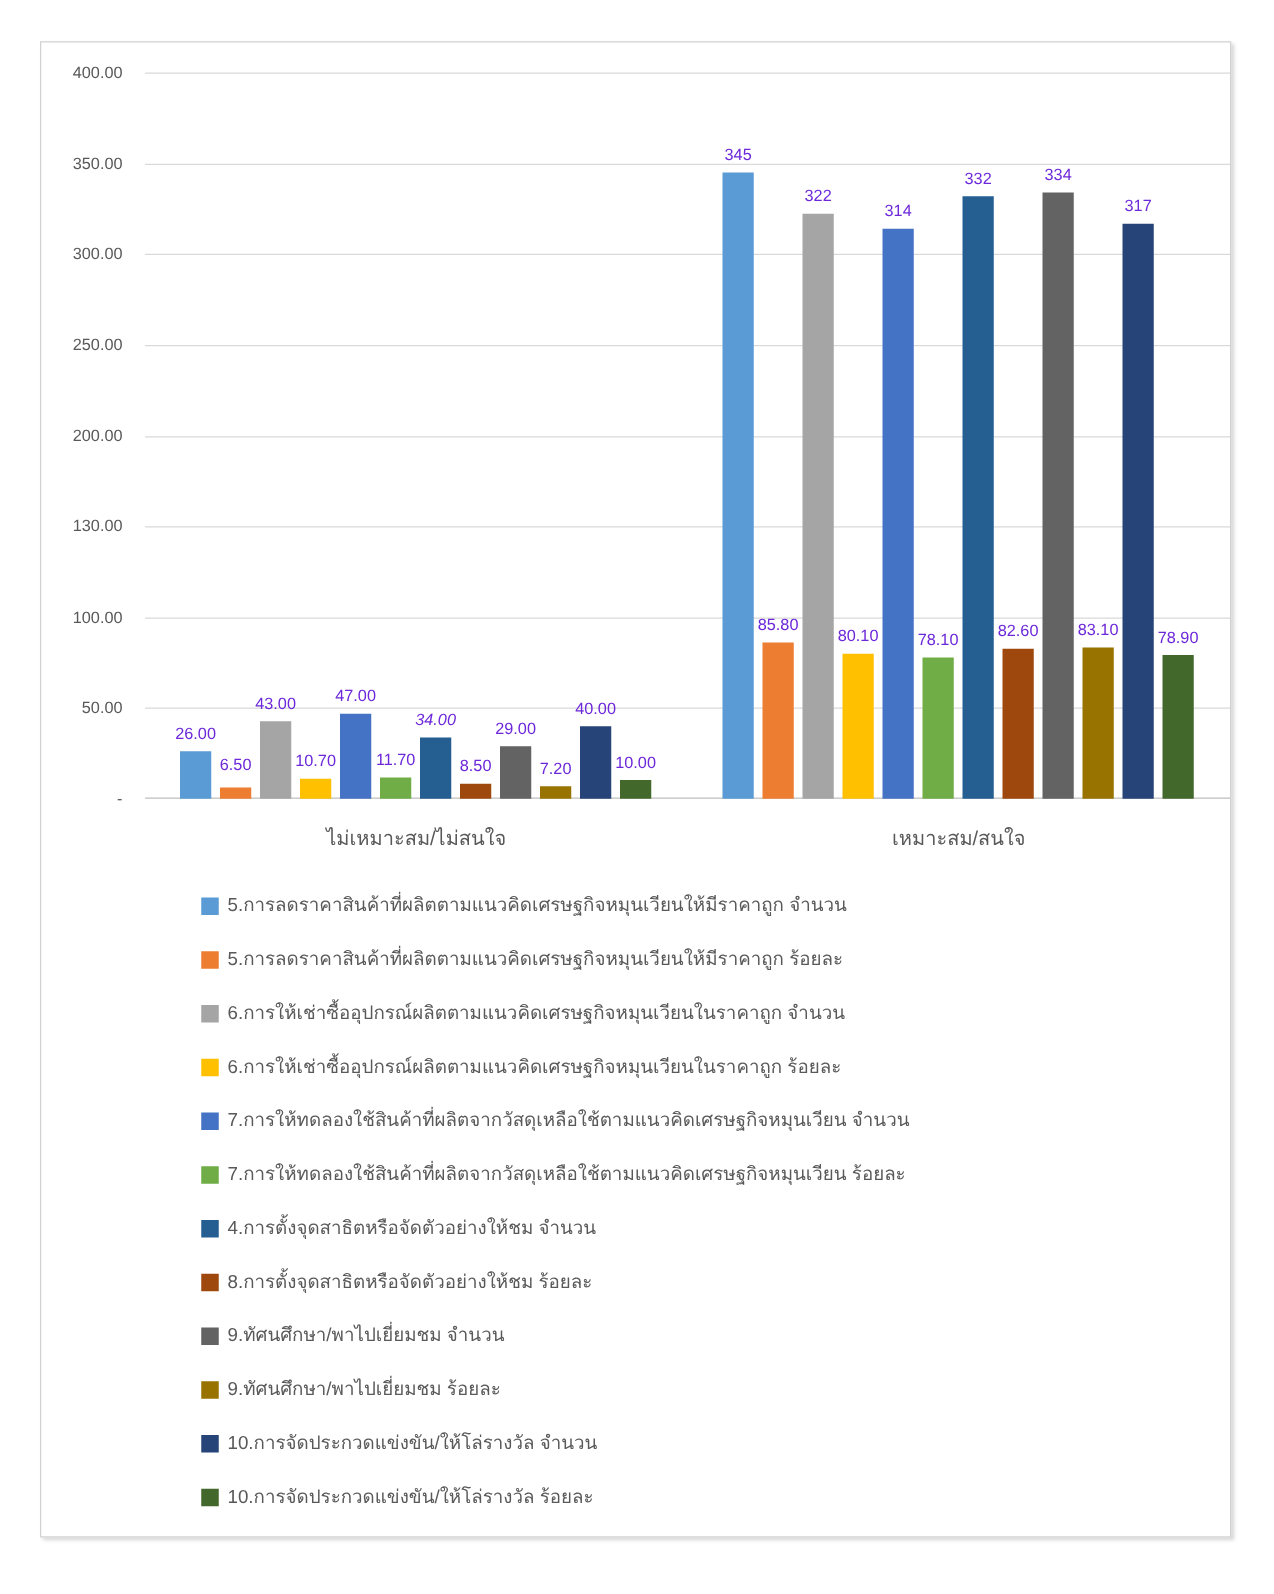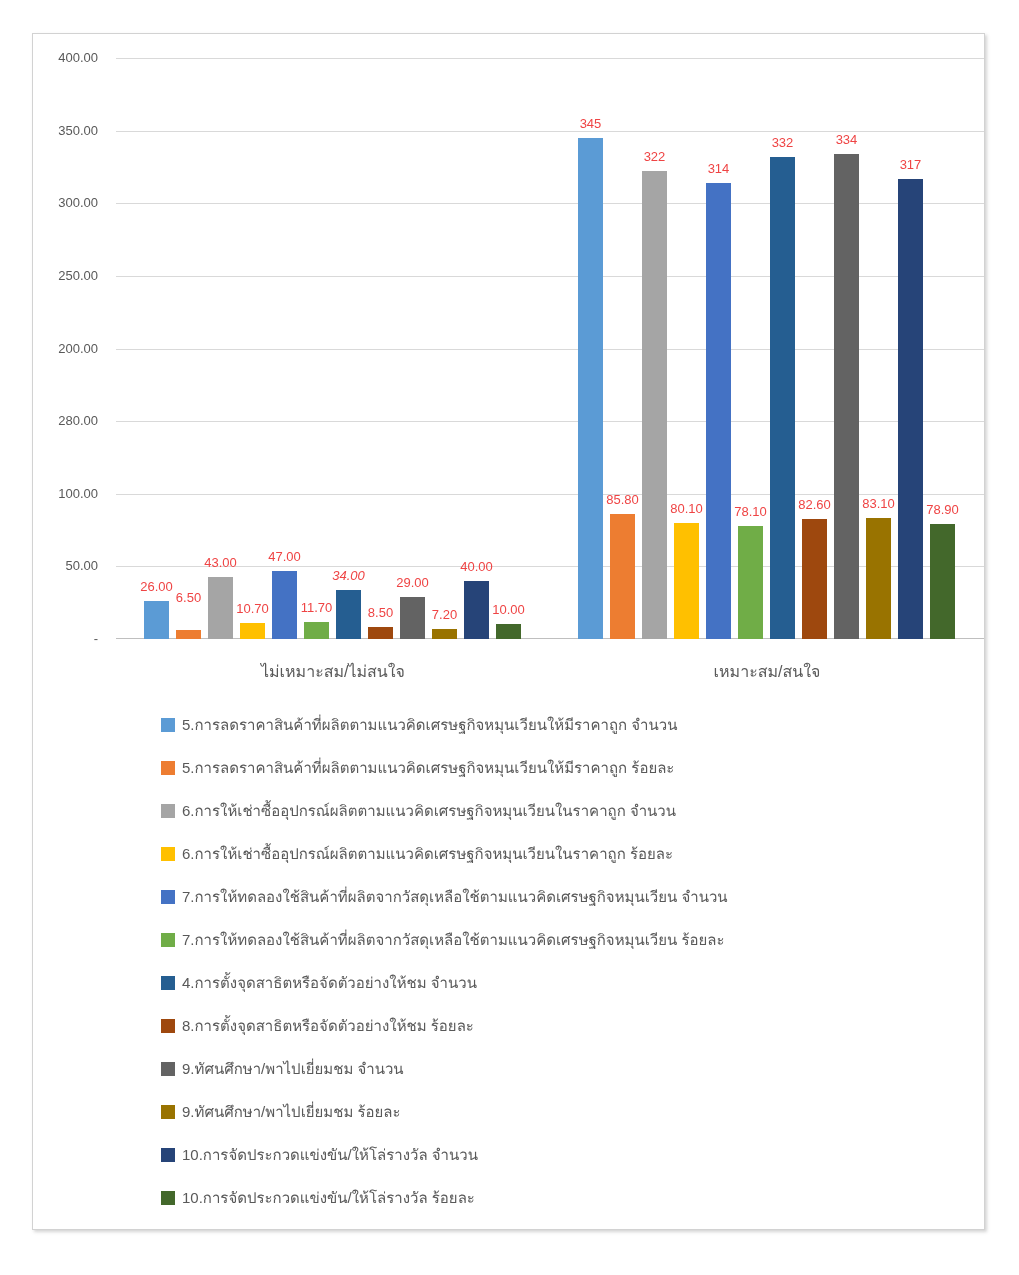--- a/index.html
+++ b/index.html
@@ -24,21 +24,21 @@
   }
   .baseline {
     position:absolute; left:0; bottom:0; width:100%; height:1px;
     background:#BFBFBF; z-index:0;
   }
   .bar {
     position:absolute; bottom:0; z-index:1;
   }
   .bar-label {
     position:absolute; width:90px; text-align:center;
-    font-size:13px; line-height:16px; color:#ef4444; z-index:2;
+    font-size:13px; line-height:16px; color:#6d28d9; z-index:2;
     white-space:nowrap;
   }
   .ytick {
     position:absolute; left:0; width:65px; text-align:right;
     font-size:13px; line-height:16px; color:#595959;
   }
   .cat-label {
     position:absolute; top:627px; width:440px; text-align:center;
     font-size:16px; line-height:22px; color:#595959;
   }
@@ -69,21 +69,21 @@
       <div class="gridline" style="top: 217.875px; background: rgb(217, 217, 217);"></div>
       <div class="gridline" style="top: 290.5px; background: rgb(217, 217, 217);"></div>
       <div class="gridline" style="top: 363.125px; background: rgb(217, 217, 217);"></div>
       <div class="gridline" style="top: 435.75px; background: rgb(217, 217, 217);"></div>
       <div class="gridline" style="top: 508.375px; background: rgb(217, 217, 217);"></div>
       <div class="bar" style="left: 28px; width: 25px; height: 37.765px; background: rgb(91, 155, 213);"></div>
       <div class="bar-label" style="left: -4.5px; bottom: 43.765px;">26.00</div>
       <div class="bar" style="left: 462px; width: 25px; height: 501.112px; background: rgb(91, 155, 213);"></div>
       <div class="bar-label" style="left: 429.5px; bottom: 507.112px;">345</div>
       <div class="bar" style="left: 60px; width: 25px; height: 9.44125px; background: rgb(237, 125, 49);"></div>
-      <div class="bar-label" style="left: 27.5px; bottom: 33px;">6.50</div>
+      <div class="bar-label" style="left: 27.5px; bottom: 19px;">6.50</div>
       <div class="bar" style="left: 494px; width: 25px; height: 124.624px; background: rgb(237, 125, 49);"></div>
       <div class="bar-label" style="left: 461.5px; bottom: 130.624px;">85.80</div>
       <div class="bar" style="left: 92px; width: 25px; height: 62.4575px; background: rgb(165, 165, 165);"></div>
       <div class="bar-label" style="left: 59.5px; bottom: 68.4575px;">43.00</div>
       <div class="bar" style="left: 526px; width: 25px; height: 467.705px; background: rgb(165, 165, 165);"></div>
       <div class="bar-label" style="left: 493.5px; bottom: 473.705px;">322</div>
       <div class="bar" style="left: 124px; width: 25px; height: 15.5417px; background: rgb(255, 192, 0);"></div>
       <div class="bar-label" style="left: 91.5px; bottom: 21.5418px;">10.70</div>
       <div class="bar" style="left: 558px; width: 25px; height: 116.345px; background: rgb(255, 192, 0);"></div>
       <div class="bar-label" style="left: 525.5px; bottom: 122.345px;">80.10</div>
@@ -170,17 +170,17 @@
       <div class="legend-row">
         <div class="legend-swatch" style="background: rgb(67, 104, 43);"></div>
         <div class="legend-label">10.การจัดประกวดแข่งขัน/ให้โล่รางวัล ร้อยละ</div>
       </div>
     </div>
 <div class="ytick" style="top: 16px;">400.00</div>
     <div class="ytick" style="top: 88.625px;">350.00</div>
     <div class="ytick" style="top: 161.25px;">300.00</div>
     <div class="ytick" style="top: 233.875px;">250.00</div>
     <div class="ytick" style="top: 306.5px;">200.00</div>
-    <div class="ytick" style="top: 379.125px;">280.00</div>
+    <div class="ytick" style="top: 379.125px;">130.00</div>
     <div class="ytick" style="top: 451.75px;">100.00</div>
     <div class="ytick" style="top: 524.375px;">50.00</div>
     <div class="ytick" style="top: 597px;">-</div>
   </div>
 
 </body></html>

